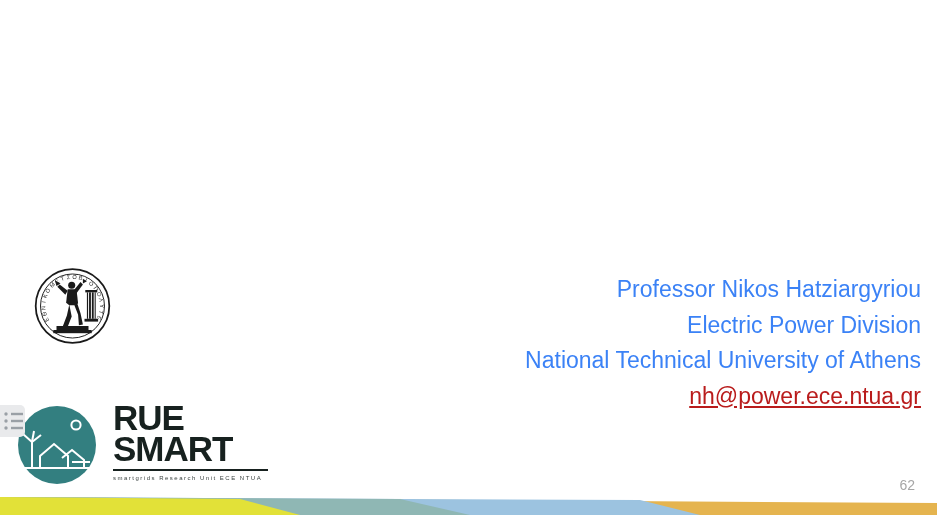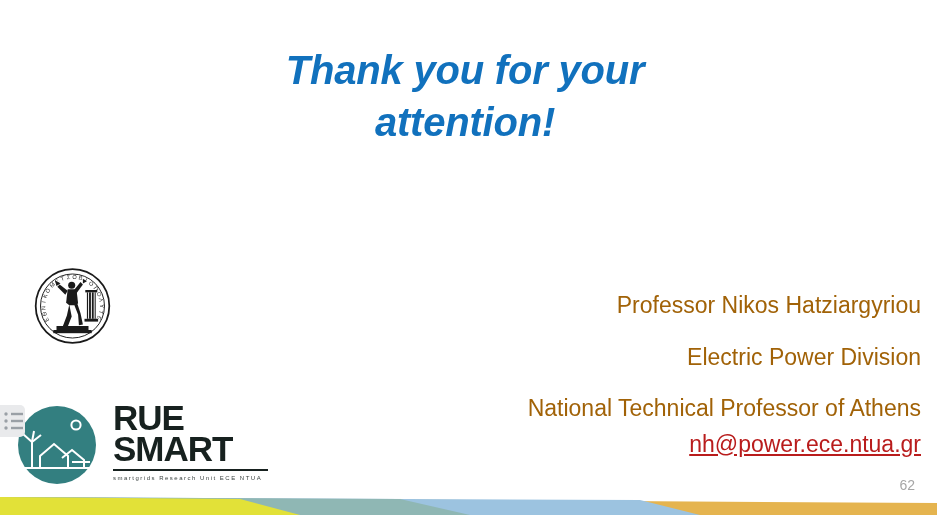--- a/index.html
+++ b/index.html
@@ -35,23 +35,22 @@
   #contact-block {
     position: absolute;
     right: 16px;
     top: 272px;
     width: 620px;
     text-align: right;
   }
   .contact-line {
     font-size: 23px;
     line-height: 35.5px;
-    color: #a16207;
+    color: #3b82f6;
     white-space: nowrap;
-    margin-top: 16px;
   }
   .contact-link {
     font-size: 23px;
     line-height: 35.5px;
     color: #b91c1c;
     text-decoration: underline;
     white-space: nowrap;
     display: block;
     cursor: pointer;
   }
@@ -136,21 +135,20 @@
     bottom: 22px;
     font-size: 14px;
     color: #a6a6a6;
   }
 </style>
 </head>
 <body>
 
 <div id="slide">
 
-  <div id="title">Thank you for your attention!</div>
 
   <div id="ntua-logo">
     <svg viewBox="0 0 100 100" width="93" height="80" xmlns="http://www.w3.org/2000/svg">
       <circle cx="50" cy="50" r="46" fill="#ffffff" stroke="#1a1a1a" stroke-width="2.2"></circle>
       <circle cx="50" cy="50" r="40" fill="none" stroke="#1a1a1a" stroke-width="1.2"></circle>
 
       <g fill="#1a1a1a">
         <g transform="rotate(-118 50 50)">
             <text x="50" y="16" font-size="7" font-family="'Liberation Sans',sans-serif" text-anchor="middle">Ε</text>
           </g>
@@ -271,21 +269,21 @@
       <circle cx="15" cy="23" r="1.7" fill="#9aa0a6"></circle>
       <rect x="20" y="7.8" width="12" height="2.4" fill="#9aa0a6"></rect>
       <rect x="20" y="14.8" width="12" height="2.4" fill="#9aa0a6"></rect>
       <rect x="20" y="21.8" width="12" height="2.4" fill="#9aa0a6"></rect>
     </svg>
   </div>
 
   <div id="contact-block">
     <div class="contact-line">Professor Nikos Hatziargyriou</div>
     <div class="contact-line">Electric Power Division</div>
-    <div class="contact-line">National Technical Professor of Athens</div>
+    <div class="contact-line">National Technical University of Athens</div>
     <a class="contact-link">nh@power.ece.ntua.gr</a>
   </div>
 
   <div id="bottom-bands">
     <svg width="937" height="22" viewBox="0 0 937 22" preserveAspectRatio="none" xmlns="http://www.w3.org/2000/svg">
       <rect x="0" y="0" width="937" height="22" fill="#ffffff"></rect>
       <polygon points="0,22 937,22 937,10 0,4" fill="#e5b44f"></polygon>
       <polygon points="0,22 700,22 640,7 0,4" fill="#9cc3e0"></polygon>
       <polygon points="0,22 470,22 400,6 0,4" fill="#8fb7b4"></polygon>
       <polygon points="0,22 300,22 240,6 0,4" fill="#e2e138"></polygon>

